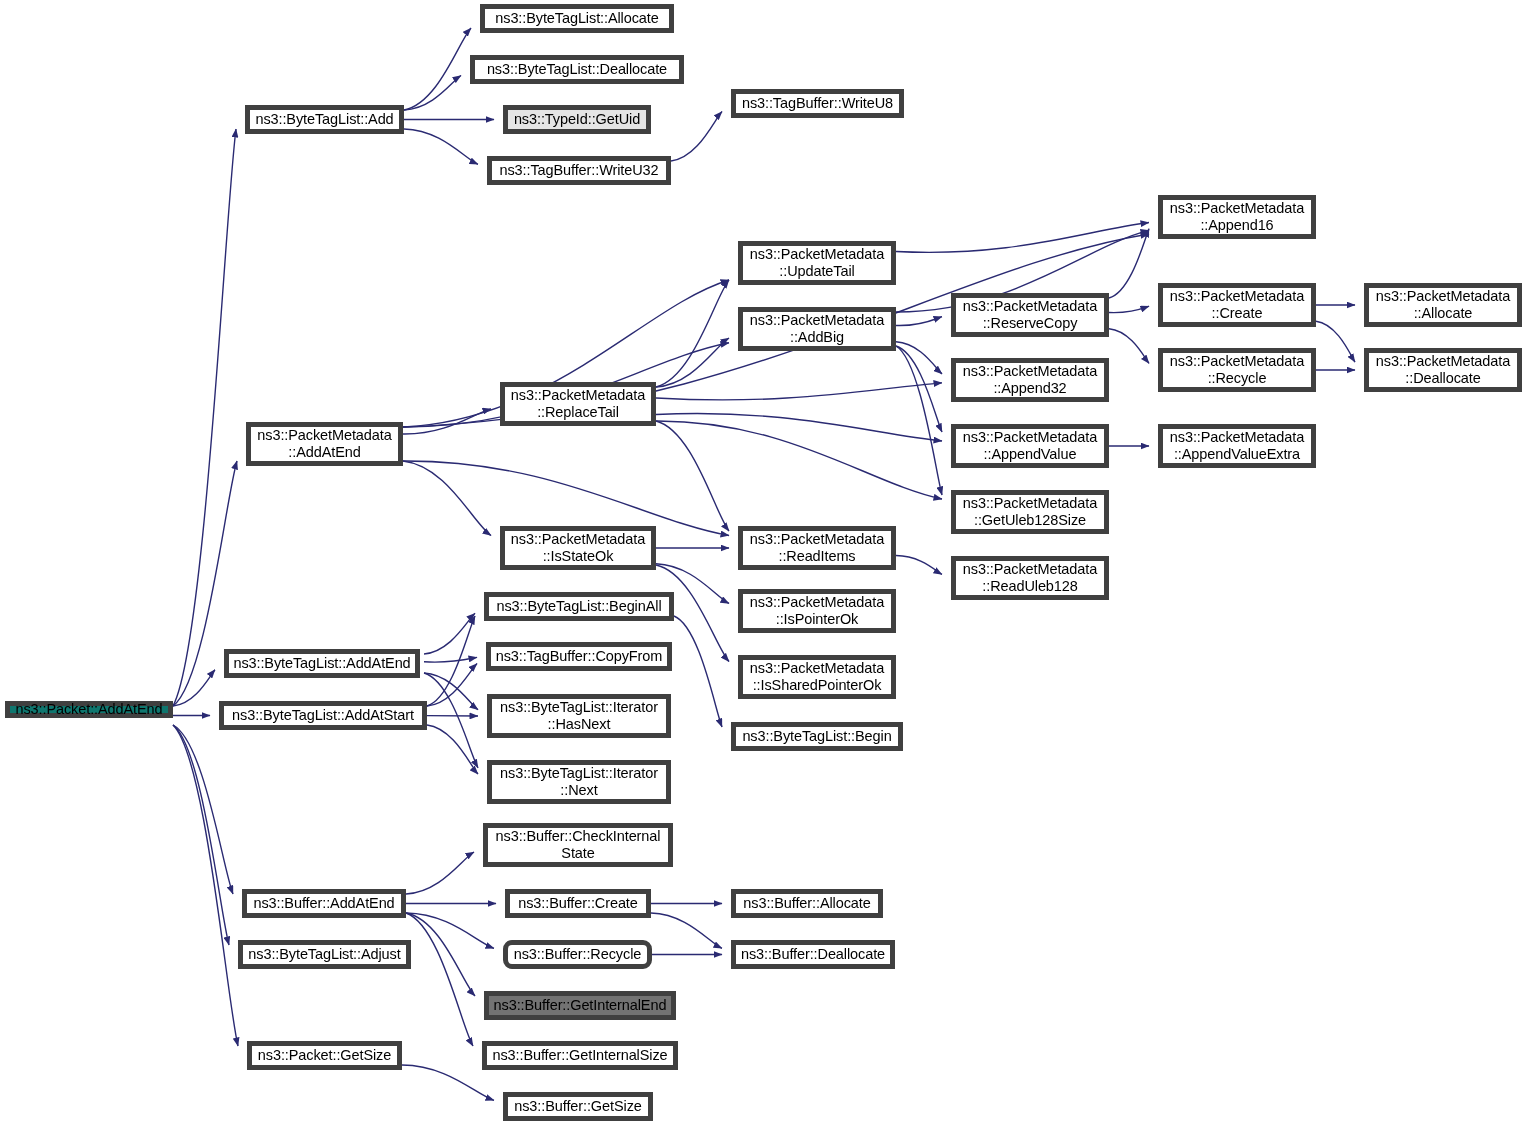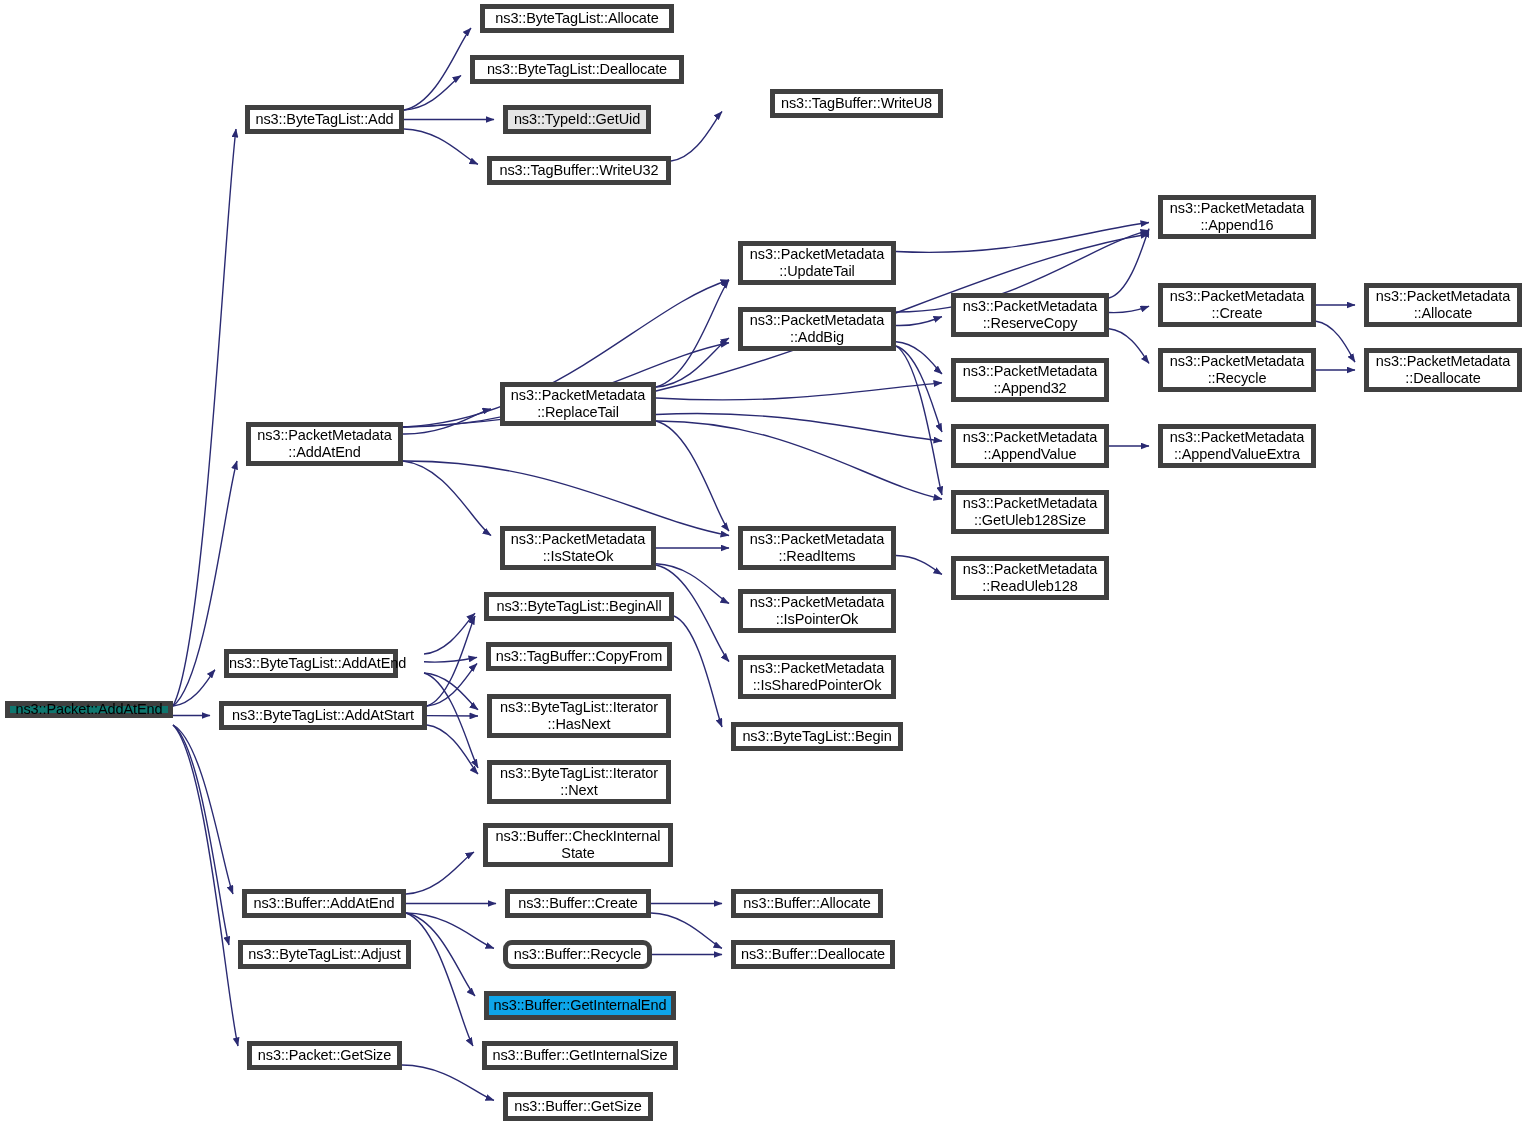--- a/index.html
+++ b/index.html
@@ -116,21 +116,21 @@
       <path d="M406,913 C440.2,924.97 460.72,1024.9099999999999 473,1046" fill="none" stroke="#2a2a72" stroke-width="1.4" marker-end="url(#arrowhead)"></path>
       <path d="M651,903.5 L722,903.5" fill="none" stroke="#2a2a72" stroke-width="1.4" marker-end="url(#arrowhead)"></path>
       <path d="M651,913 C687,914.0918 708.6,941.8729999999999 722,948.38" fill="none" stroke="#2a2a72" stroke-width="1.4" marker-end="url(#arrowhead)"></path>
       <path d="M652,954.5 L722,954.5" fill="none" stroke="#2a2a72" stroke-width="1.4" marker-end="url(#arrowhead)"></path>
       <path d="M402,1065 C447.45,1065.3568 474.72,1093.558 494,1100.38" fill="none" stroke="#2a2a72" stroke-width="1.4" marker-end="url(#arrowhead)"></path>
     </svg>
 <div class="node" style="left: 480px; top: 4px; width: 194px; height: 29px; border-color: rgb(64, 64, 64); background: rgb(255, 255, 255);"><span class="node-label">ns3::ByteTagList::Allocate</span></div>
     <div class="node" style="left: 470px; top: 55px; width: 214px; height: 29px; border-color: rgb(64, 64, 64); background: rgb(255, 255, 255);"><span class="node-label">ns3::ByteTagList::Deallocate</span></div>
     <div class="node" style="left: 503px; top: 105px; width: 148px; height: 29px; border-color: rgb(64, 64, 64); background: #e5e5e5;"><span class="node-label">ns3::TypeId::GetUid</span></div>
     <div class="node" style="left: 487px; top: 156px; width: 184px; height: 29px; border-color: rgb(64, 64, 64); background: rgb(255, 255, 255);"><span class="node-label">ns3::TagBuffer::WriteU32</span></div>
-    <div class="node" style="left: 731px; top: 89px; width: 173px; height: 29px; border-color: rgb(64, 64, 64); background: rgb(255, 255, 255); margin-left: 39px;"><span class="node-label">ns3::TagBuffer::WriteU8</span></div>
+    <div class="node" style="left: 731px; top: 89px; width: 173px; height: 29px; border-color: rgb(64, 64, 64); background: rgb(255, 255, 255);"><span class="node-label">ns3::TagBuffer::WriteU8</span></div>
     <div class="node" style="left: 245px; top: 105px; width: 159px; height: 29px; border-color: rgb(64, 64, 64); background: rgb(255, 255, 255);"><span class="node-label">ns3::ByteTagList::Add</span></div>
     <div class="node" style="left: 1158px; top: 195px; width: 158px; height: 44px; border-color: rgb(64, 64, 64); background: rgb(255, 255, 255);"><span class="node-label">ns3::PacketMetadata
 ::Append16</span></div>
     <div class="node" style="left: 738px; top: 241px; width: 158px; height: 44px; border-color: rgb(64, 64, 64); background: rgb(255, 255, 255);"><span class="node-label">ns3::PacketMetadata
 ::UpdateTail</span></div>
     <div class="node" style="left: 738px; top: 307px; width: 158px; height: 44px; border-color: rgb(64, 64, 64); background: rgb(255, 255, 255);"><span class="node-label">ns3::PacketMetadata
 ::AddBig</span></div>
     <div class="node" style="left: 951px; top: 293px; width: 158px; height: 44px; border-color: rgb(64, 64, 64); background: rgb(255, 255, 255);"><span class="node-label">ns3::PacketMetadata
 ::ReserveCopy</span></div>
     <div class="node" style="left: 1158px; top: 283px; width: 158px; height: 44px; border-color: rgb(64, 64, 64); background: rgb(255, 255, 255);"><span class="node-label">ns3::PacketMetadata
@@ -163,28 +163,28 @@
 ::IsPointerOk</span></div>
     <div class="node" style="left: 738px; top: 655px; width: 158px; height: 44px; border-color: rgb(64, 64, 64); background: rgb(255, 255, 255);"><span class="node-label">ns3::PacketMetadata
 ::IsSharedPointerOk</span></div>
     <div class="node" style="left: 731px; top: 722px; width: 172px; height: 29px; border-color: rgb(64, 64, 64); background: rgb(255, 255, 255);"><span class="node-label">ns3::ByteTagList::Begin</span></div>
     <div class="node" style="left: 484px; top: 592px; width: 190px; height: 29px; border-color: rgb(64, 64, 64); background: rgb(255, 255, 255);"><span class="node-label">ns3::ByteTagList::BeginAll</span></div>
     <div class="node" style="left: 486px; top: 642px; width: 186px; height: 29px; border-color: rgb(64, 64, 64); background: rgb(255, 255, 255);"><span class="node-label">ns3::TagBuffer::CopyFrom</span></div>
     <div class="node" style="left: 487px; top: 694px; width: 184px; height: 44px; border-color: rgb(64, 64, 64); background: rgb(255, 255, 255);"><span class="node-label">ns3::ByteTagList::Iterator
 ::HasNext</span></div>
     <div class="node" style="left: 487px; top: 760px; width: 184px; height: 44px; border-color: rgb(64, 64, 64); background: rgb(255, 255, 255);"><span class="node-label">ns3::ByteTagList::Iterator
 ::Next</span></div>
-    <div class="node" style="left: 224px; top: 649px; width: 174px; height: 29px; border-color: rgb(64, 64, 64); background: rgb(255, 255, 255);"><span class="node-label">ns3::ByteTagList::AddAtEnd</span></div>
+    <div class="node" style="left: 224px; top: 649px; width: 196px; height: 29px; border-color: rgb(64, 64, 64); background: rgb(255, 255, 255);"><span class="node-label">ns3::ByteTagList::AddAtEnd</span></div>
     <div class="node" style="left: 219px; top: 701px; width: 208px; height: 29px; border-color: rgb(64, 64, 64); background: rgb(255, 255, 255);"><span class="node-label">ns3::ByteTagList::AddAtStart</span></div>
     <div class="node root" style="left: 5px; top: 701px; width: 168px; height: 17px; border-color: rgb(64, 64, 64); background: #0f766e;"><span class="node-label">ns3::Packet::AddAtEnd</span></div>
     <div class="node" style="left: 483px; top: 823px; width: 190px; height: 44px; border-color: rgb(64, 64, 64); background: rgb(255, 255, 255);"><span class="node-label">ns3::Buffer::CheckInternal
 State</span></div>
     <div class="node" style="left: 242px; top: 889px; width: 164px; height: 29px; border-color: rgb(64, 64, 64); background: rgb(255, 255, 255);"><span class="node-label">ns3::Buffer::AddAtEnd</span></div>
     <div class="node" style="left: 505px; top: 889px; width: 146px; height: 29px; border-color: rgb(64, 64, 64); background: rgb(255, 255, 255);"><span class="node-label">ns3::Buffer::Create</span></div>
     <div class="node" style="left: 731px; top: 889px; width: 152px; height: 29px; border-color: rgb(64, 64, 64); background: rgb(255, 255, 255);"><span class="node-label">ns3::Buffer::Allocate</span></div>
     <div class="node" style="left: 238px; top: 940px; width: 173px; height: 29px; border-color: rgb(64, 64, 64); background: rgb(255, 255, 255);"><span class="node-label">ns3::ByteTagList::Adjust</span></div>
     <div class="node" style="left: 503px; top: 940px; width: 149px; height: 29px; border-color: rgb(64, 64, 64); background: rgb(255, 255, 255); border-radius: 9px;"><span class="node-label">ns3::Buffer::Recycle</span></div>
     <div class="node" style="left: 731px; top: 940px; width: 164px; height: 29px; border-color: rgb(64, 64, 64); background: rgb(255, 255, 255);"><span class="node-label">ns3::Buffer::Deallocate</span></div>
-    <div class="node" style="left: 484px; top: 991px; width: 192px; height: 29px; border-color: rgb(64, 64, 64); background: #0ea5e9;"><span class="node-label">ns3::Buffer::GetInternalEnd</span></div>
+    <div class="node" style="left: 484px; top: 991px; width: 192px; height: 29px; border-color: rgb(64, 64, 64); background: #737373;"><span class="node-label">ns3::Buffer::GetInternalEnd</span></div>
     <div class="node" style="left: 482px; top: 1041px; width: 196px; height: 29px; border-color: rgb(64, 64, 64); background: rgb(255, 255, 255);"><span class="node-label">ns3::Buffer::GetInternalSize</span></div>
     <div class="node" style="left: 247px; top: 1041px; width: 155px; height: 29px; border-color: rgb(64, 64, 64); background: rgb(255, 255, 255);"><span class="node-label">ns3::Packet::GetSize</span></div>
     <div class="node" style="left: 503px; top: 1092px; width: 150px; height: 29px; border-color: rgb(64, 64, 64); background: rgb(255, 255, 255);"><span class="node-label">ns3::Buffer::GetSize</span></div>
   </div>
 
 </body></html>

